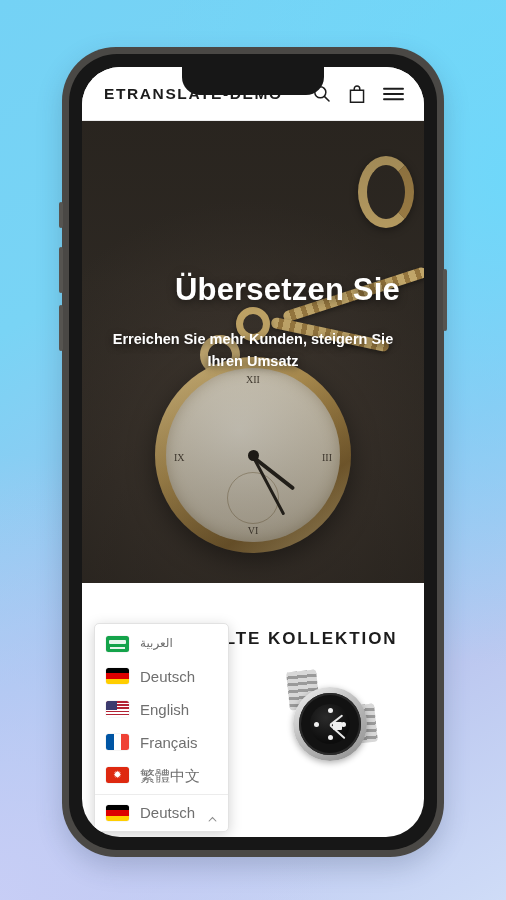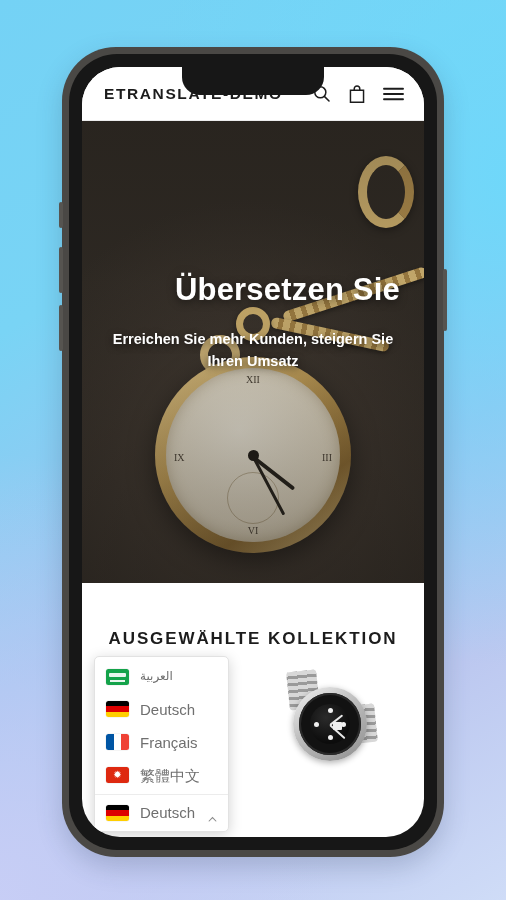--- a/index.html
+++ b/index.html
@@ -386,20 +386,26 @@
                 <span class="sa-sword"></span>
             </span>
             <span class="lang-label rtl">العربية</span>
           </div>
 
           <div class="lang-item">
             <span class="flag flag-de"></span>
             <span class="lang-label">Deutsch</span>
           </div>
 
+          <div class="lang-item">
+            <span class="flag flag-us">
+              <span class="canton"></span>
+            </span>
+            <span class="lang-label">English</span>
+          </div>
 
           <div class="lang-item">
             <span class="flag flag-fr"></span>
             <span class="lang-label">Français</span>
           </div>
 
           <div class="lang-item">
             <span class="flag flag-hk">
               <span class="hk-star">✹</span>
             </span>

